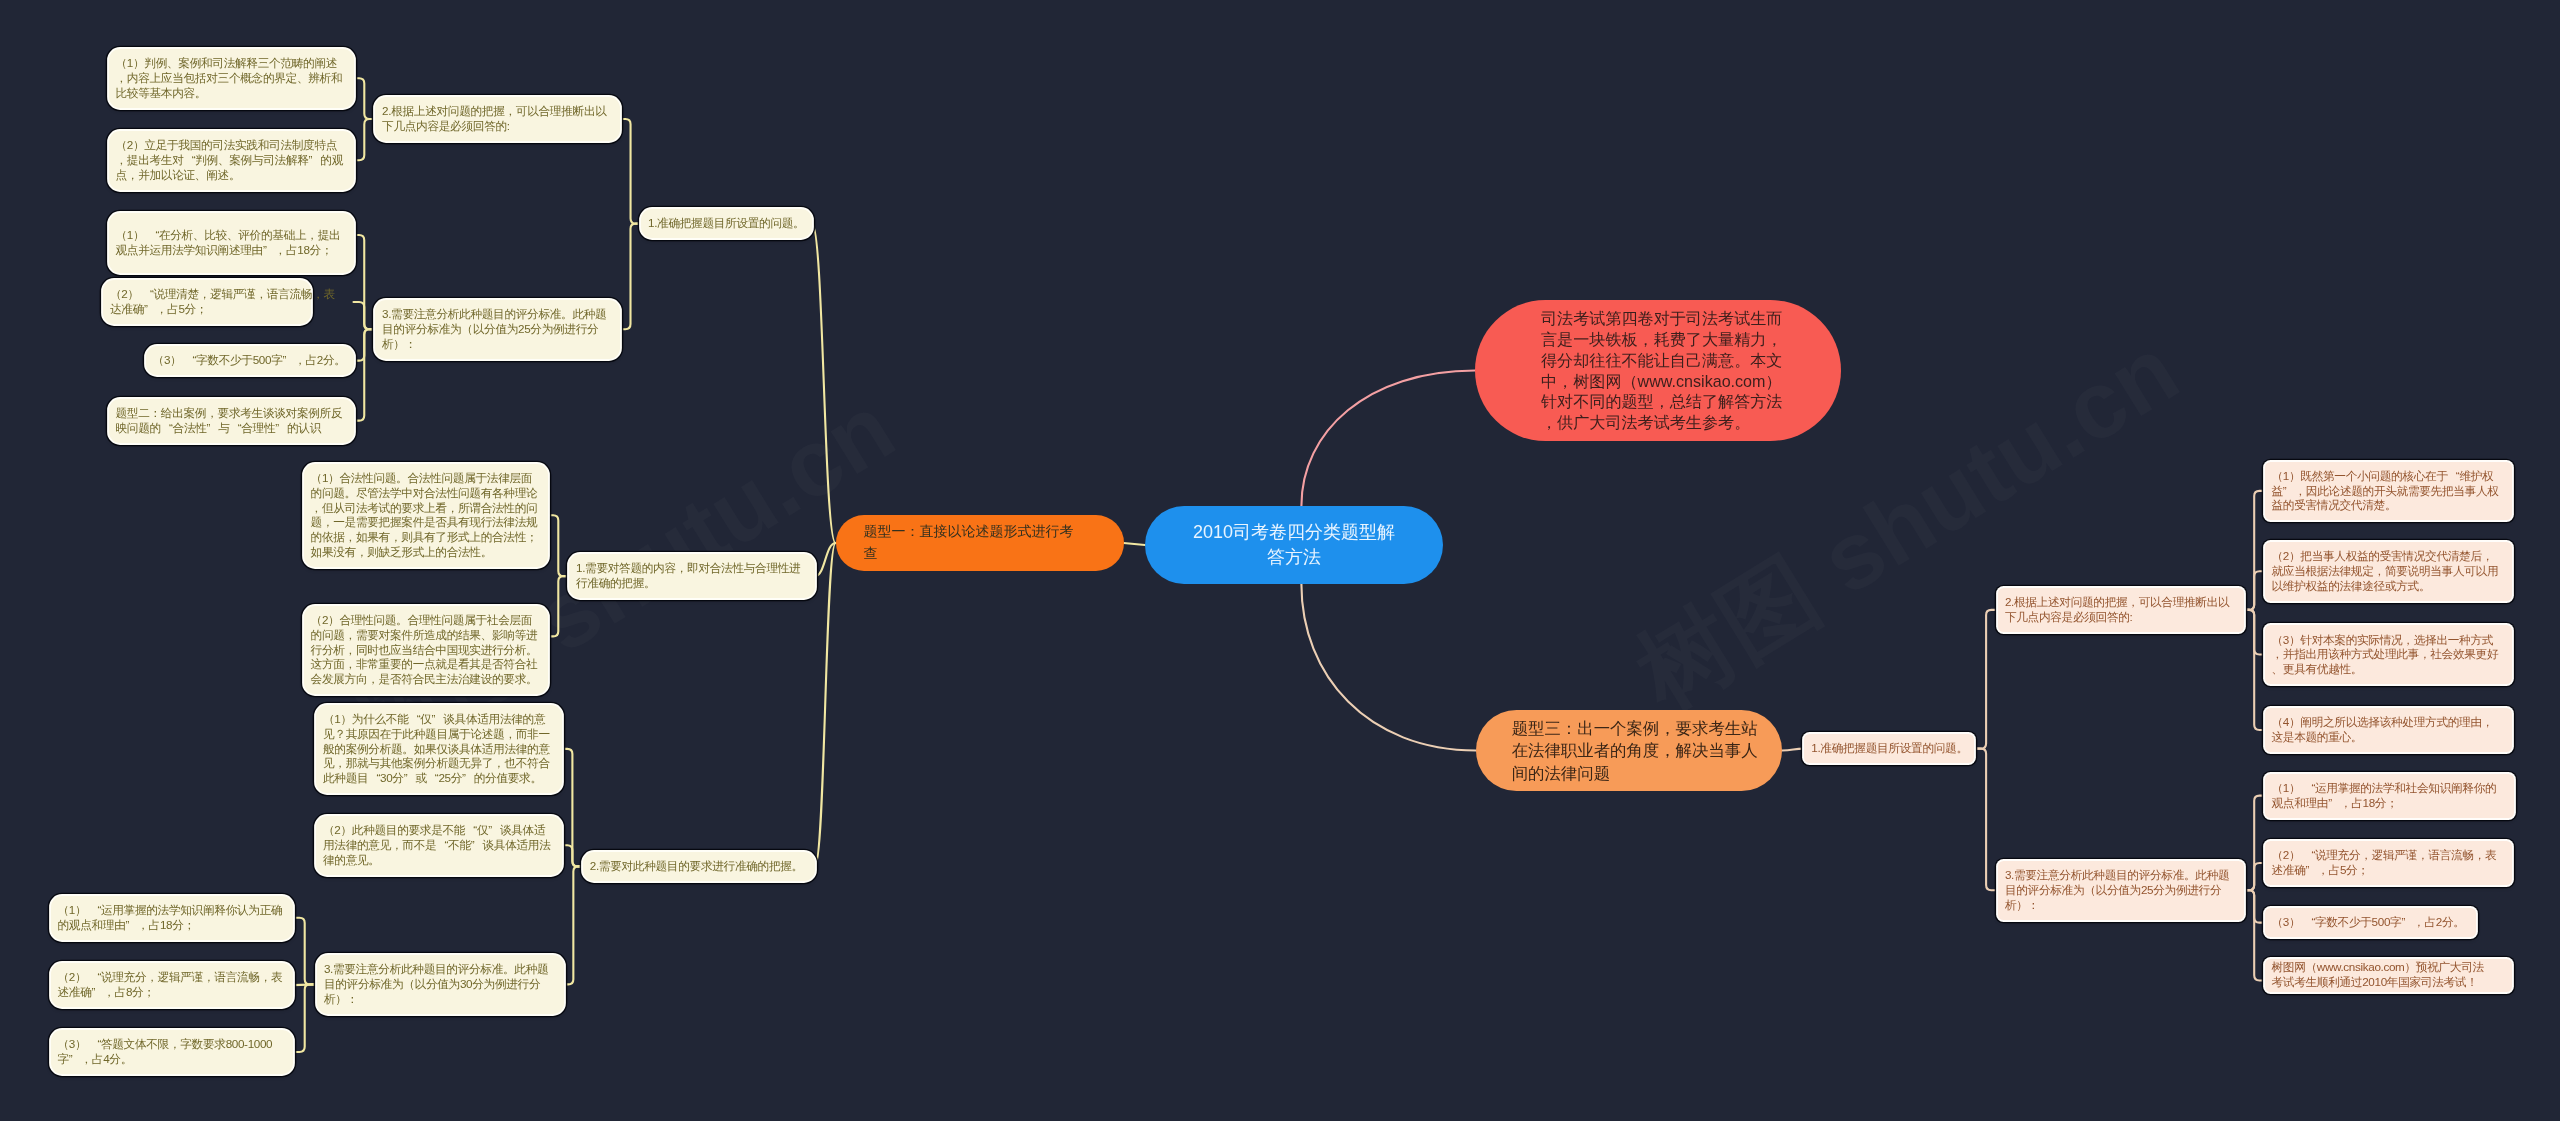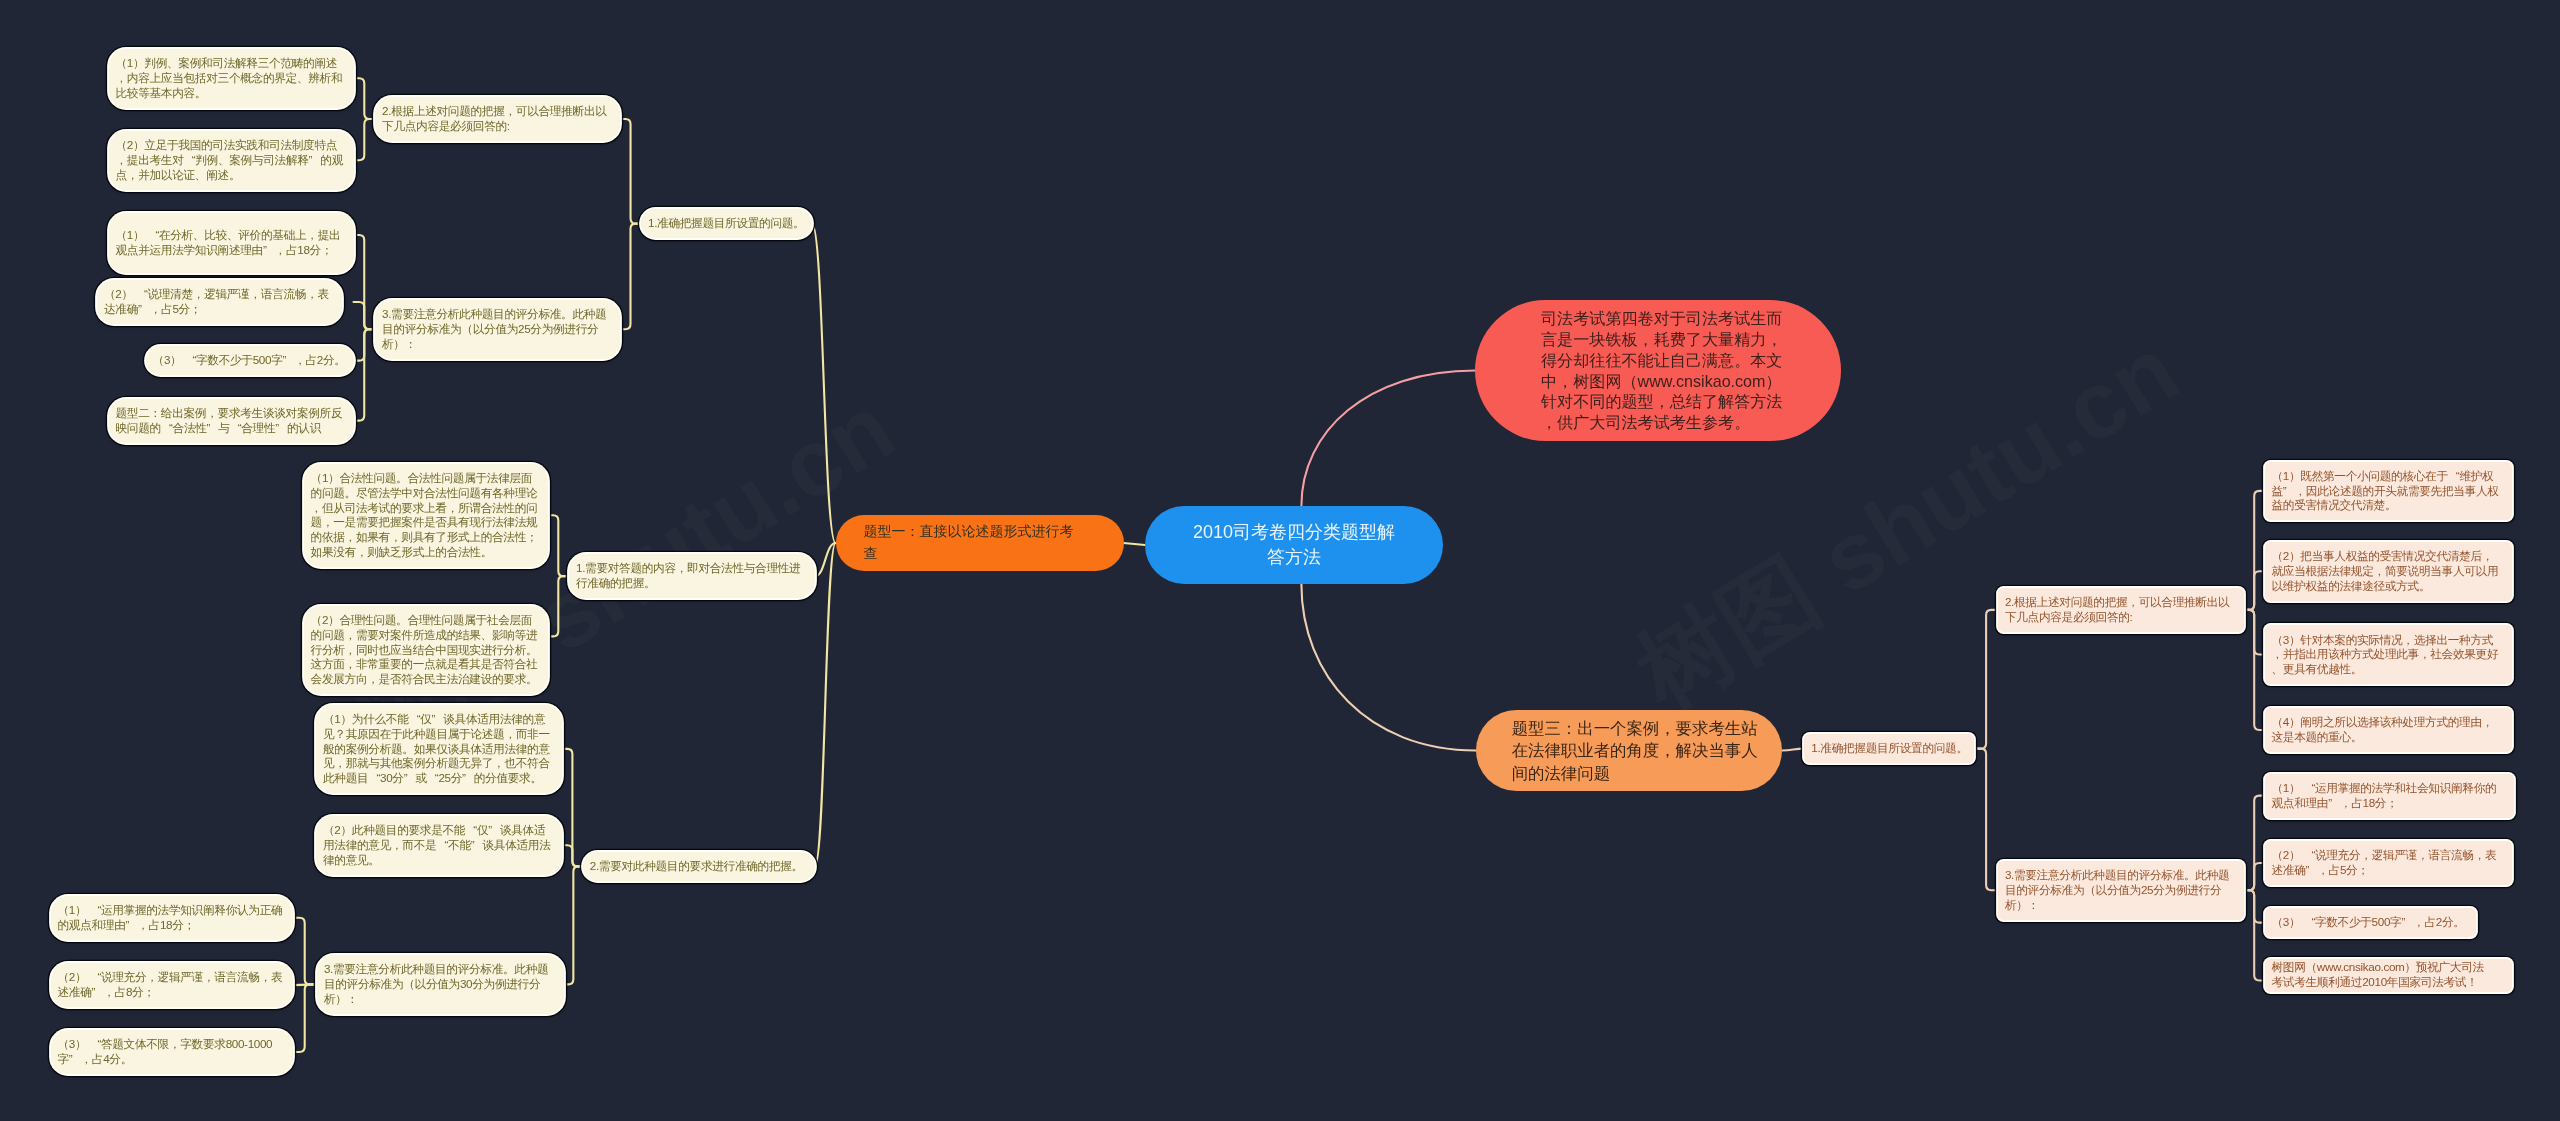--- a/index.html
+++ b/index.html
@@ -7,21 +7,21 @@
   svg#links{position:absolute;left:0;top:0;width:2560px;height:1121px;}
   .wmwrap{position:absolute;left:0;top:0;width:2560px;height:1121px;overflow:hidden;}
   .wm{position:absolute;white-space:nowrap;user-select:none;font-weight:700;
       color:rgba(255,255,255,.022);}
   .nd{position:absolute;box-sizing:border-box;display:flex;align-items:center;
       white-space:pre;}
   .nd>span{display:block;width:100%;}
   .fwq{display:inline-block;width:1em;overflow:visible;}
   .fwq.o{text-align:right;}
   .fwq.c{text-align:left;}
-  .cream{background:#f9f5e0;border-radius:17px;color:#70672a;
+  .cream{background:#f9f5e0;border-radius:11px;color:#70672a;
          box-shadow:0 0 0 1.9px #fffef7, 0 0 0 3.3px rgba(4,6,14,.93), 0 2px 4px rgba(0,0,0,.45);
          font-size:11.7px;line-height:14.65px;padding:7.3px 4px 7.3px 7px;letter-spacing:-0.35px;}
   .peach{background:#fce9dd;border-radius:5.5px;color:#93542e;
          box-shadow:0 0 0 1.9px #fffdfa, 0 0 0 3.3px rgba(4,6,14,.93), 0 2px 4px rgba(0,0,0,.45);
          font-size:11.7px;line-height:14.65px;padding:7.3px 4px 7.3px 7px;letter-spacing:-0.35px;}
   .yellow{background:#f97316;border-radius:28px;color:#33301f;
           font-size:14px;line-height:21.9px;padding:6.1px 31px 6.1px 27.8px;}
   .orange{background:#f79b58;border-radius:41px;color:#3b2616;
           font-size:16.4px;line-height:22.1px;padding:7.35px 35.7px;}
   .blue{background:#1e90ed;border-radius:39px;color:#e8f4ff;text-align:center;
@@ -73,21 +73,21 @@
 <div class="nd cream" style="left:108.5px;top:49px;width:245px;height:58.55px"><span>（1）判例、案例和司法解释三个范畴的阐述
 ，内容上应当包括对三个概念的界定、辨析和
 比较等基本内容。</span></div>
 <div class="nd cream" style="left:108.5px;top:131px;width:245px;height:58.55px"><span>（2）立足于我国的司法实践和司法制度特点
 ，提出考生对<span class="fwq o">“</span>判例、案例与司法解释<span class="fwq c">”</span>的观
 点，并加以论证、阐述。</span></div>
 <div class="nd cream" style="left:375.1px;top:97.1px;width:245px;height:43.9px"><span>2.根据上述对问题的把握，可以合理推断出以
 下几点内容是必须回答的:</span></div>
 <div class="nd cream" style="left:108.5px;top:213px;width:245px;height:60px"><span>（1） <span class="fwq o">“</span>在分析、比较、评价的基础上，提出
 观点并运用法学知识阐述理由<span class="fwq c">”</span>，占18分；</span></div>
-<div class="nd cream" style="left:97px;top:280px;width:245px;height:43.9px"><span>（2） <span class="fwq o">“</span>说理清楚，逻辑严谨，语言流畅，表
+<div class="nd cream" style="left:103px;top:280px;width:208px;height:43.9px"><span>（2） <span class="fwq o">“</span>说理清楚，逻辑严谨，语言流畅，表
 达准确<span class="fwq c">”</span>，占5分；</span></div>
 <div class="nd cream" style="left:145.6px;top:346px;width:208px;height:29.25px"><span>（3） <span class="fwq o">“</span>字数不少于500字<span class="fwq c">”</span>，占2分。</span></div>
 <div class="nd cream" style="left:375px;top:300px;width:245px;height:58.55px"><span>3.需要注意分析此种题目的评分标准。此种题
 目的评分标准为（以分值为25分为例进行分
 析）：</span></div>
 <div class="nd cream" style="left:108.5px;top:398.7px;width:245px;height:43.9px"><span>题型二：给出案例，要求考生谈谈对案例所反
 映问题的<span class="fwq o">“</span>合法性<span class="fwq c">”</span>与<span class="fwq o">“</span>合理性<span class="fwq c">”</span>的认识</span></div>
 <div class="nd cream" style="left:641px;top:209px;width:171px;height:29.25px"><span>1.准确把握题目所设置的问题。</span></div>
 <div class="nd cream" style="left:303.6px;top:464px;width:244px;height:102.5px"><span>（1）合法性问题。合法性问题属于法律层面
 的问题。尽管法学中对合法性问题有各种理论

